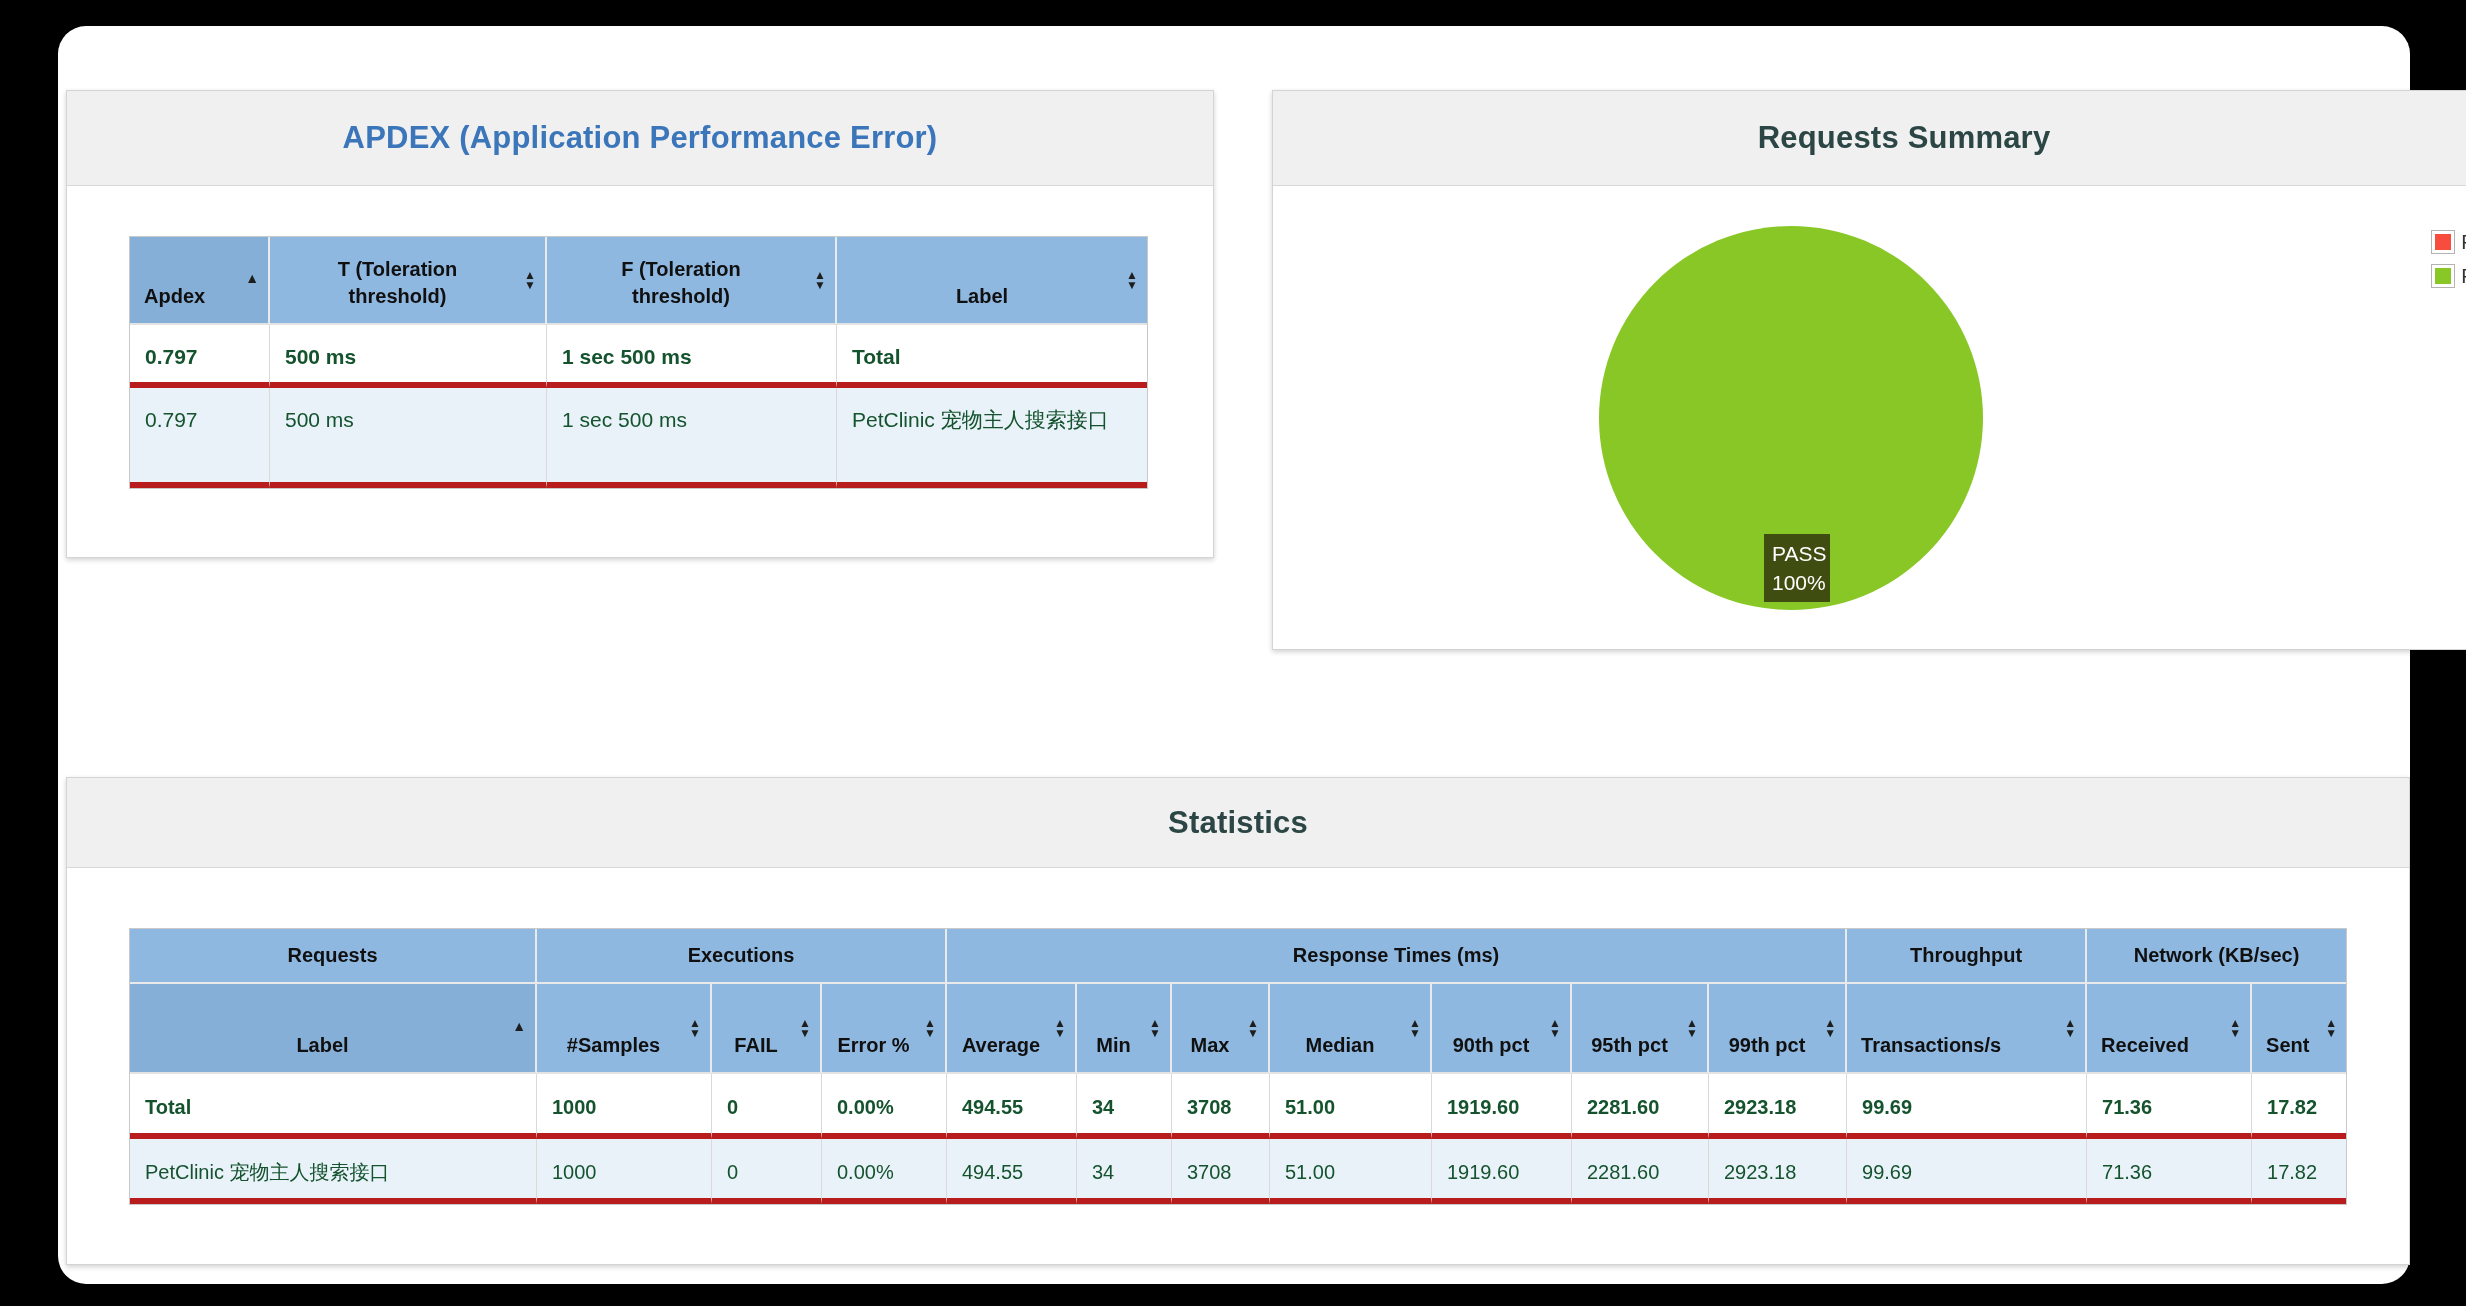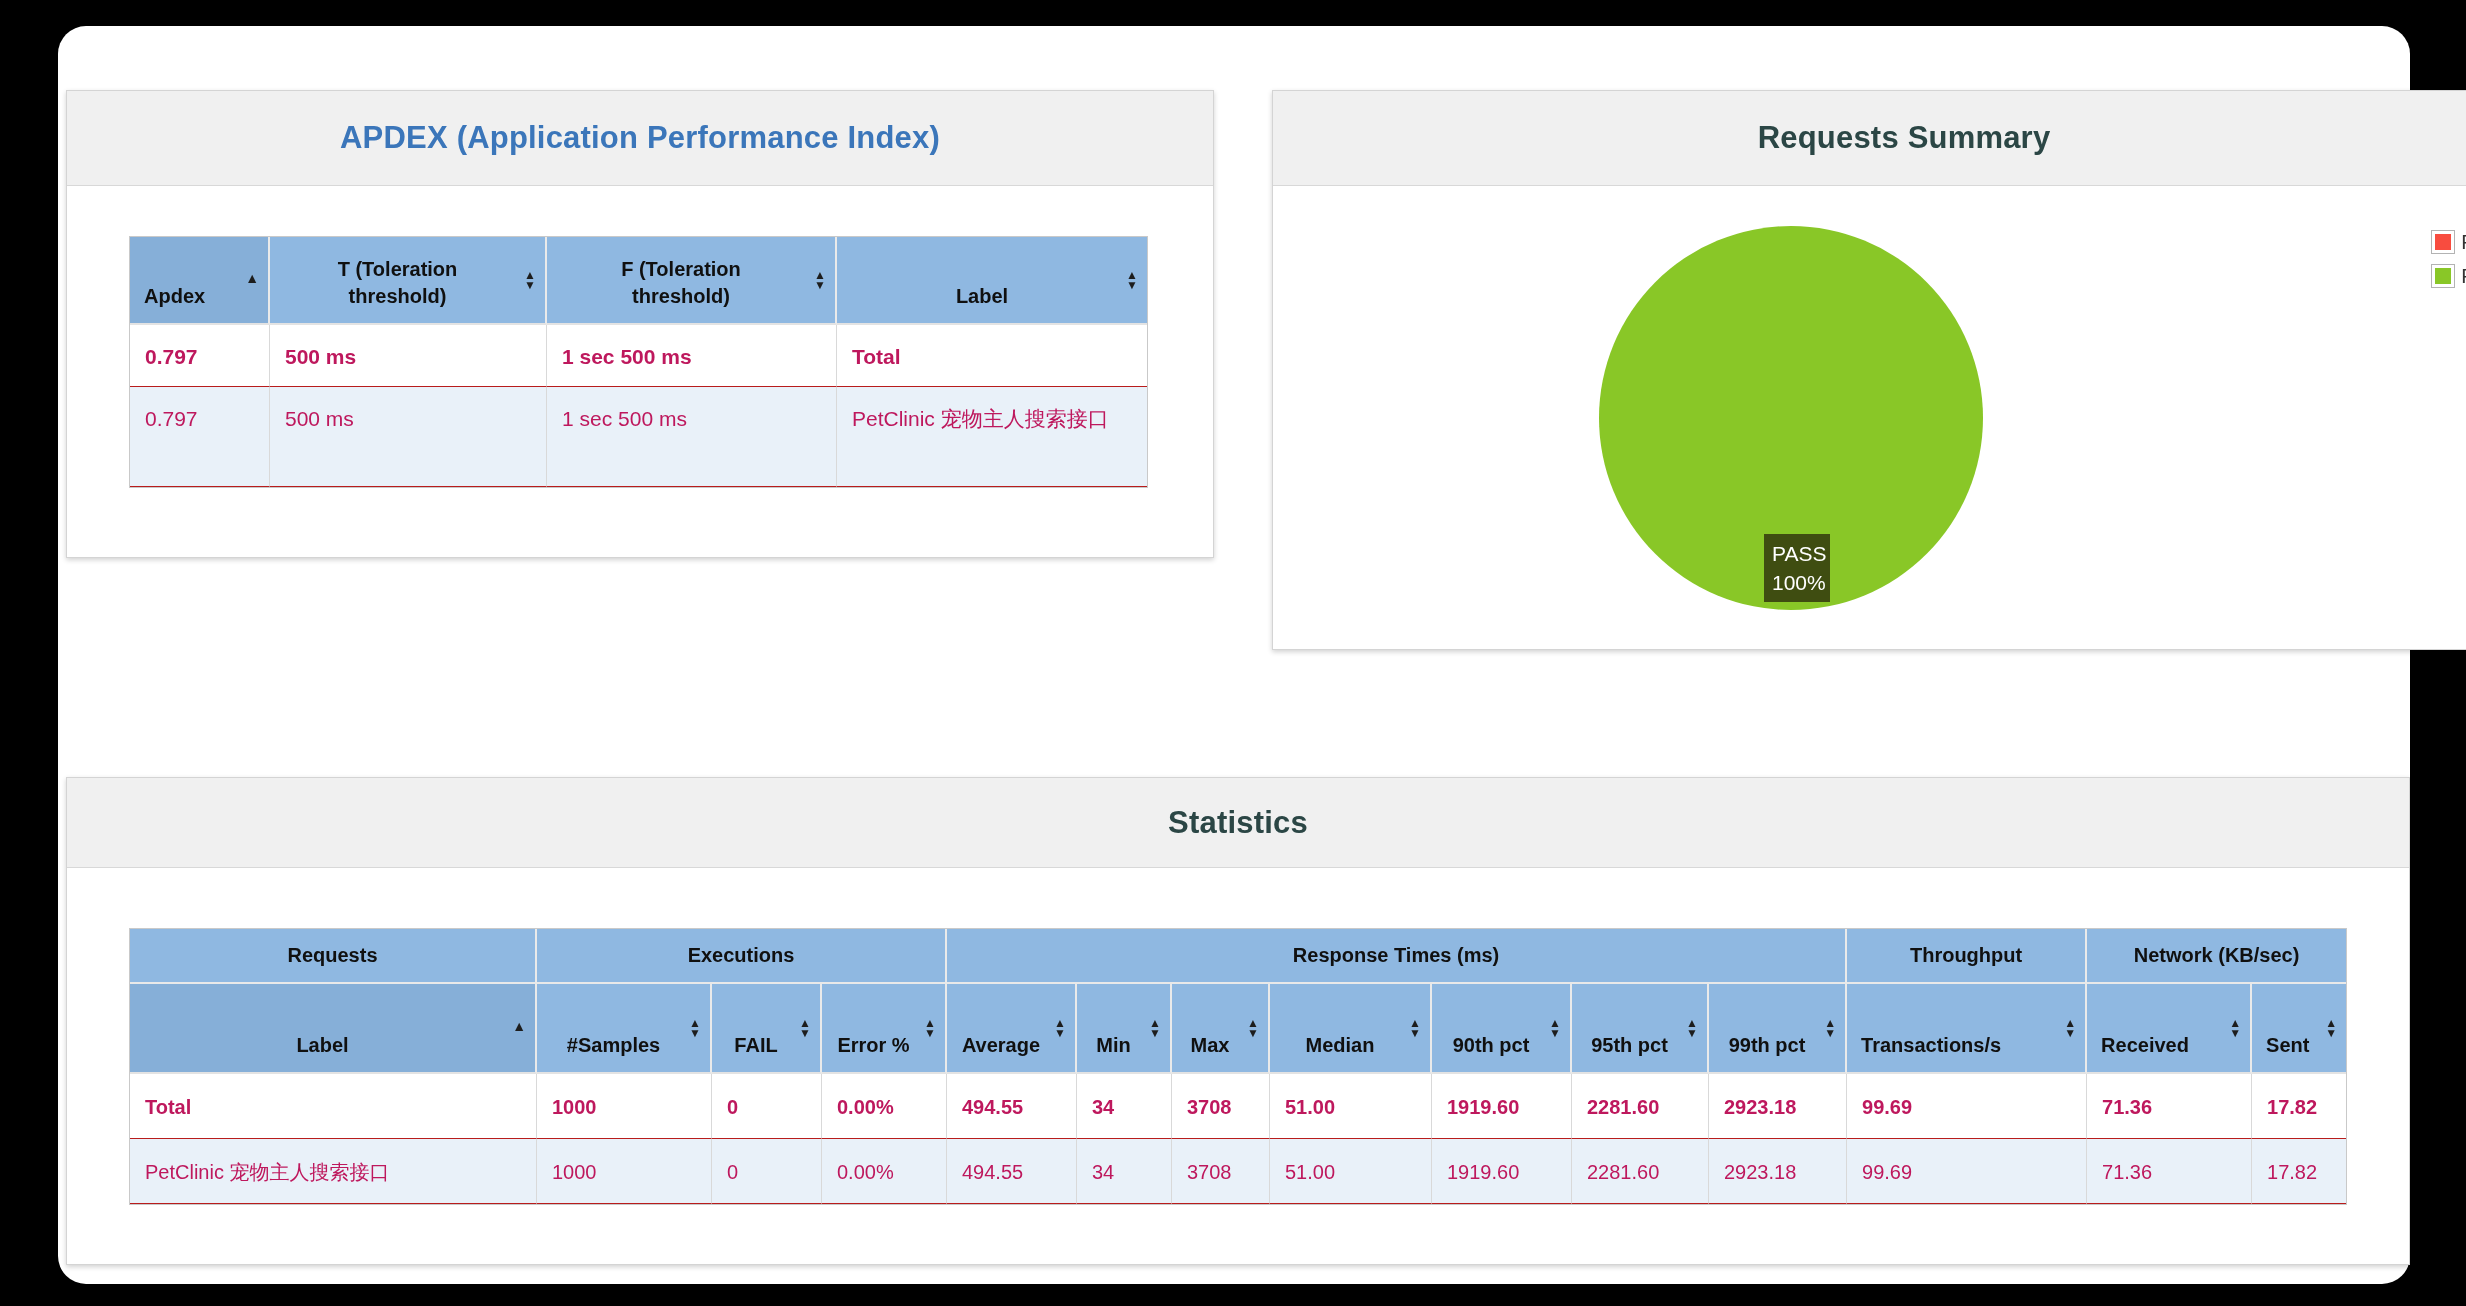--- a/index.html
+++ b/index.html
@@ -44,21 +44,21 @@
   .stats-table thead tr.cols th { height:90px; }
 
   .hlabel { display:inline-block; line-height:1.35;text-align:center; }
   .hlabel.w170 { max-width:170px; }
   .hlabel.w80  { max-width:80px; }
 
   .sort { position:absolute; right:9px; top:50%; transform:translateY(-50%); color:#1d1d1d; }
   .sort.single { font-size:14px; transform:translateY(-64%); }
   .sort.both i { display:block; font-style:normal; font-size:12px; line-height:10px; }
 
-  td { font-size:21px; color:#be185d; border-right:1px solid #d9d9d9; border-bottom:1px solid #b91c1c;
+  td { font-size:21px; color:#14532d; border-right:1px solid #d9d9d9; border-bottom:6px solid #b91c1c;
        vertical-align:top; padding:16px 12px 8px 15px; line-height:1.55; }
   td:last-child { border-right:none; }
   .apdex-table td { height:62px; }
   .apdex-table tr.row-alt td { height:100px; }
   .stats-table td { font-size:20px; height:65px; padding-top:18px; }
   tr.row-main td { font-weight:bold; background:#fff; }
   tr.row-alt  td { background:#e9f1f9; }
 
   
   .pie { position:absolute; left:326px; top:135px; width:384px; height:384px; border-radius:50%; }
@@ -73,21 +73,21 @@
   .legend-text { font-size:20px; color:#333; }
 </style>
 </head>
 <body>
 
 <div class="stage">
   <div class="page">
 
     <section class="panel apdex-panel">
       <div class="panel-header">
-        <h2 style="color: rgb(59, 118, 186);">APDEX (Application Performance Index)</h2>
+        <h2 style="color: rgb(59, 118, 186);">APDEX (Application Performance Error)</h2>
       </div>
       <table class="data-table apdex-table">
         <colgroup>
             <col style="width:140px">
             <col style="width:277px">
             <col style="width:290px">
             <col style="width:310px">
           </colgroup>
         <thead>
           <tr>

